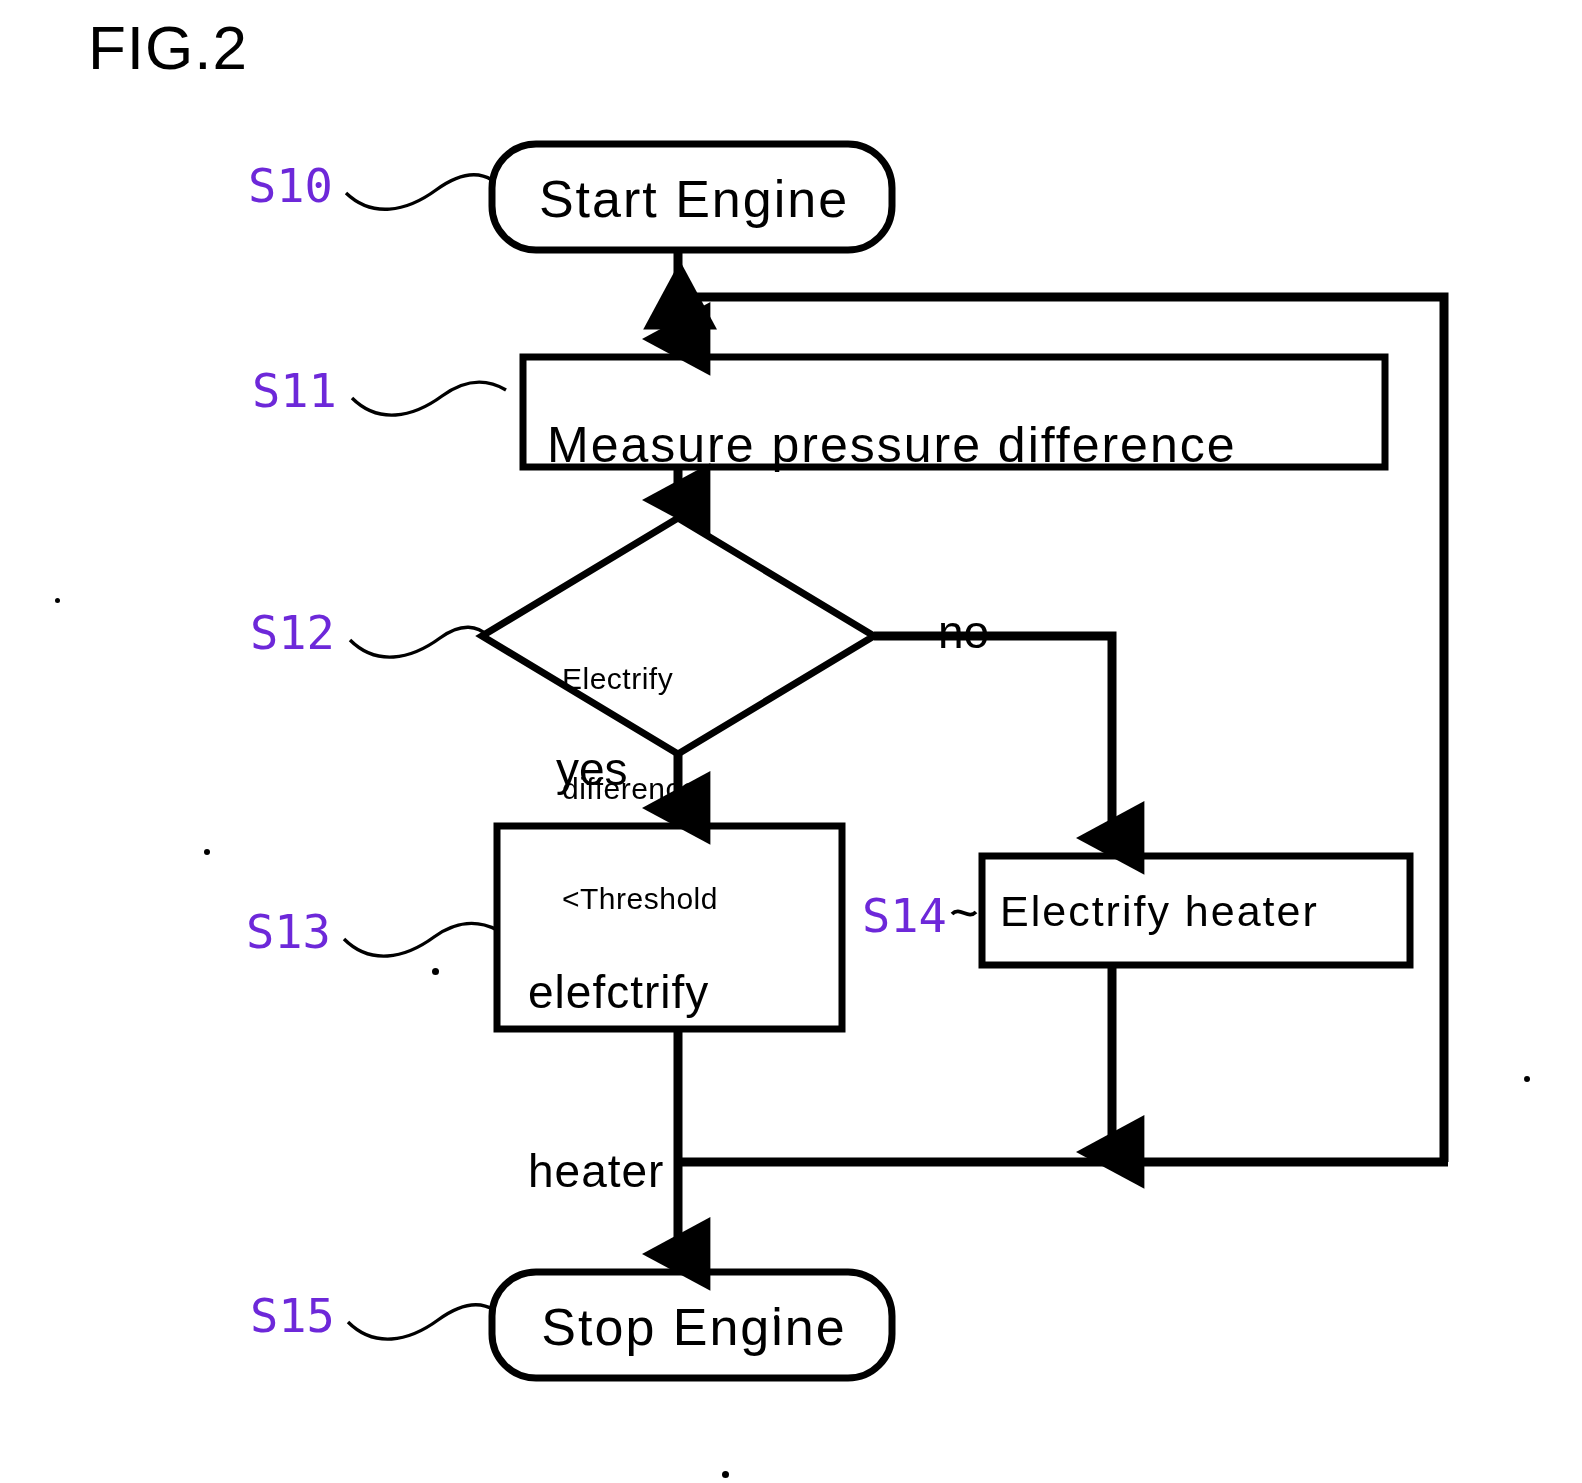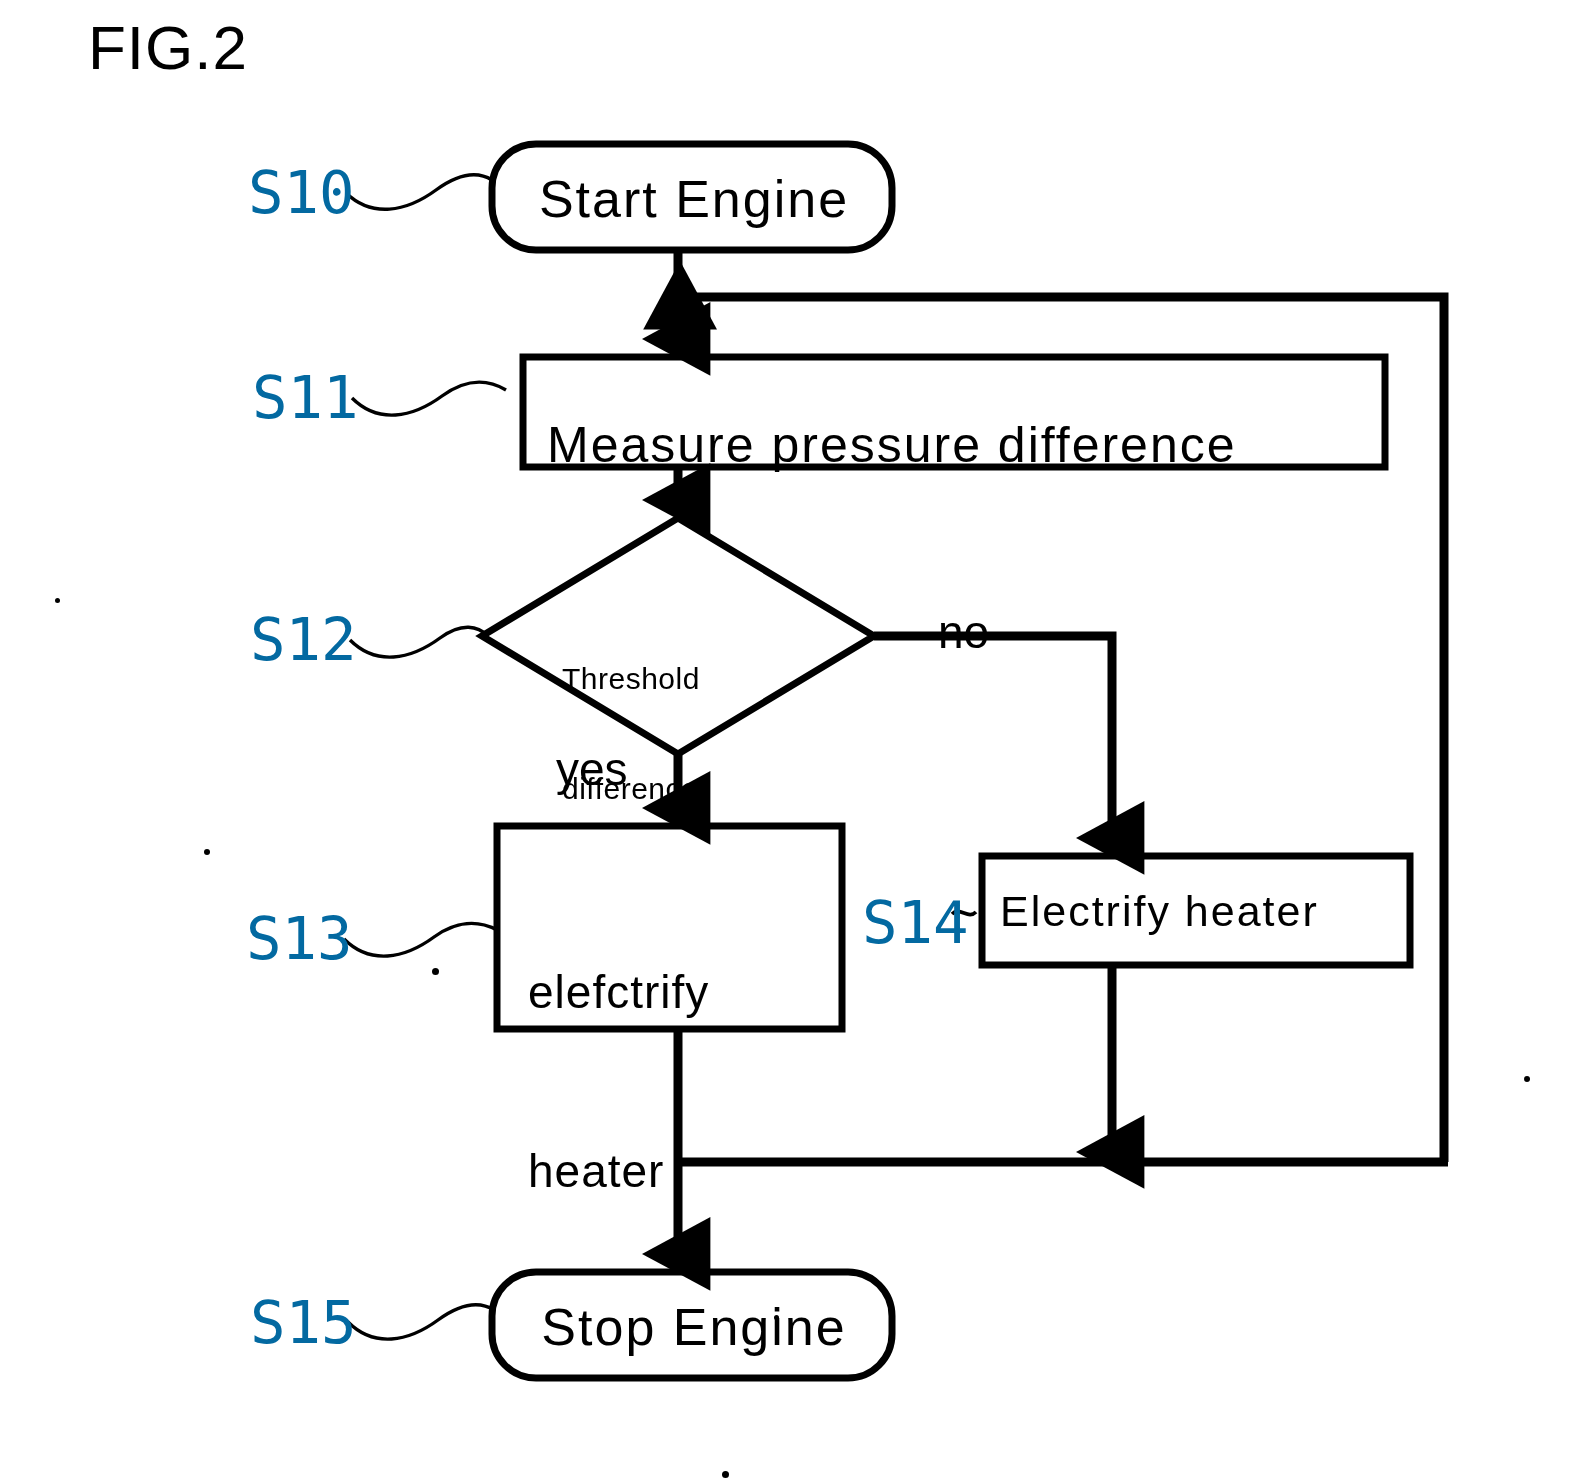--- a/index.html
+++ b/index.html
@@ -37,23 +37,23 @@
   }
   .node-text {
     position: absolute;
     color: #000000;
     font-family: Liberation Sans, sans-serif;
     white-space: pre;
     line-height: 1.12;
   }
   .step-label {
     position: absolute;
-    color: #0369a1;
+    color: #6d28d9;
     font-family: "DejaVu Sans Mono", monospace;
-    font-size: 59px;
+    font-size: 47px;
     letter-spacing: 0px;
     white-space: pre;
   }
   .branch-label {
     position: absolute;
     color: #000000;
     font-family: "Liberation Sans", sans-serif;
     font-size: 46px;
     white-space: pre;
   }
@@ -143,22 +143,23 @@
     <path d="M952,914 C960,906 968,920 976,912" fill="none" stroke="#000000" stroke-width="3.8"></path>
 
     <path d="M348,1322 C374,1348 408,1342 438,1320 C460,1304 478,1300 494,1310" fill="none" stroke="#000000" stroke-width="3.4"></path>
   </svg>
 
   <div class="node-text" id="text-s10" style="left:514px; top:170px; width:360px; text-align:center;">Start Engine</div>
 
   <div class="node-text" id="text-s11" style="left:547px; top:382px; width:820px; text-align:left;margin-top:35px;">Measure pressure difference</div>
 
   <div class="node-text" id="text-s12" style="left:562px; top:588px; width:260px; text-align:left;">
-    <div>Threshold</div>
+    <div>Electrify</div>
     <div>difference</div>
+    <div>&lt;Threshold</div>
   </div>
 
   <div class="node-text" id="text-s13" style="left:528px; top:843px; width:320px; text-align:left;">
     <div>elefctrify</div>
     <div>heater</div>
   </div>
 
   <div class="node-text" id="text-s15" style="left:514px; top:1298px; width:360px; text-align:center;">Stop Engine</div>
 
   <div class="node-text" id="text-s14" style="left:1000px; top:887px; width:400px; text-align:left;">Electrify heater</div>

